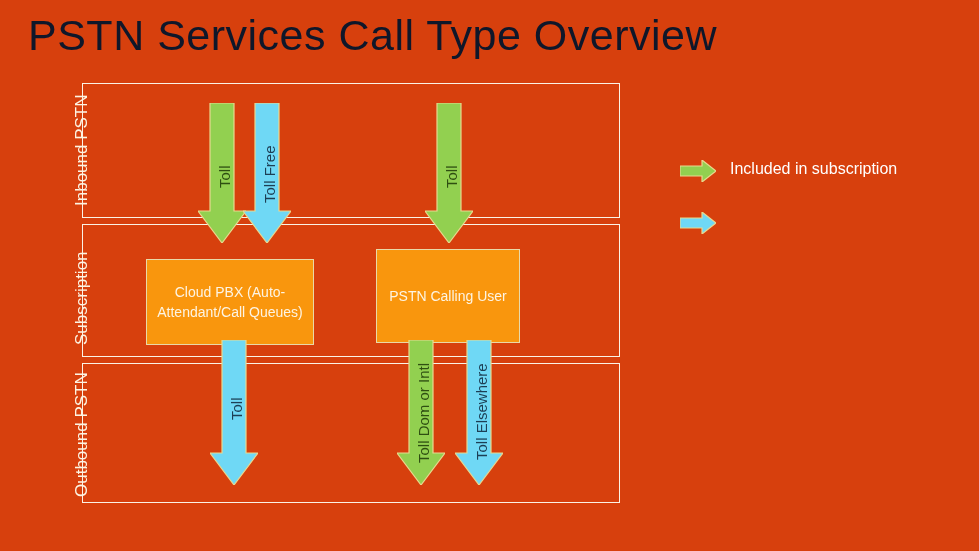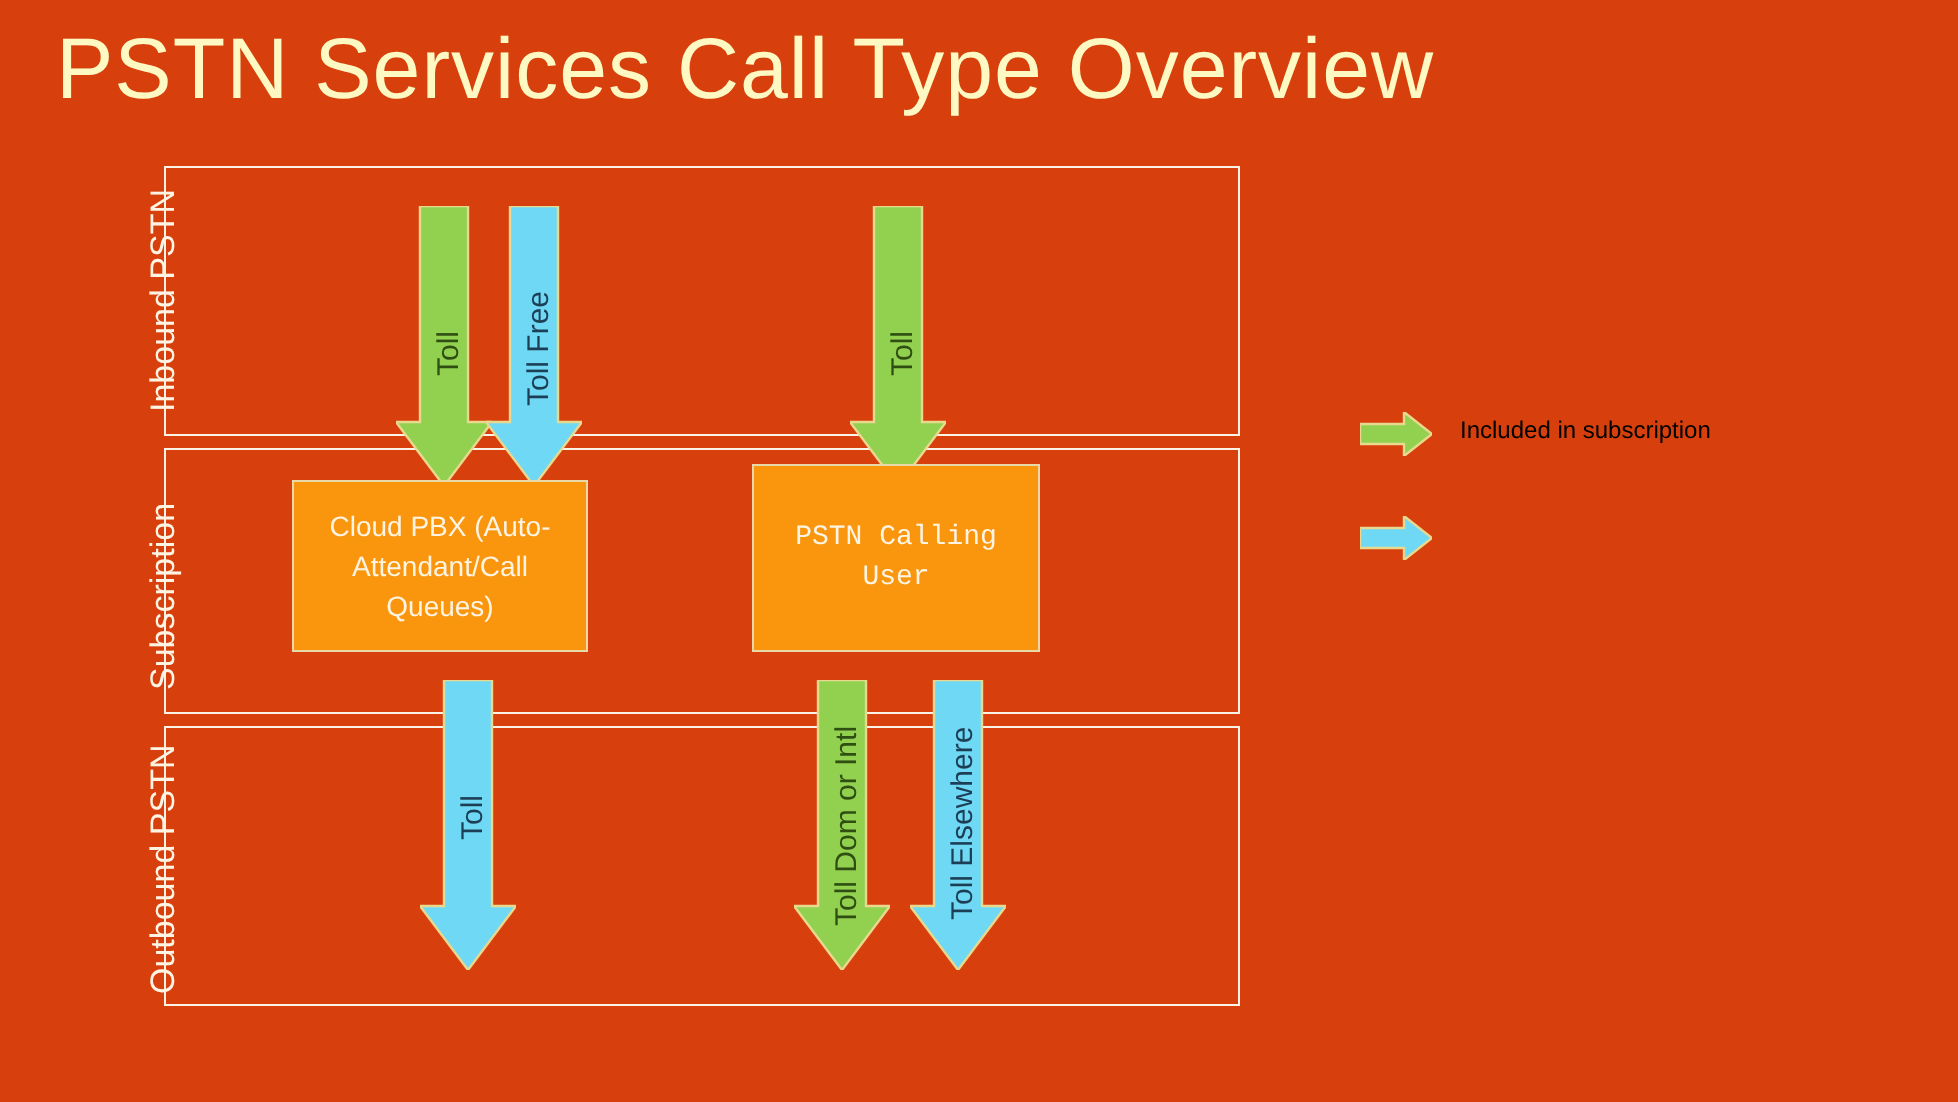--- a/index.html
+++ b/index.html
@@ -24,21 +24,21 @@
     background: #d7400d;
   }
 
   
   #title {
     position: absolute;
     left: 28px;
     top: 8px;
     font-size: 43px;
     line-height: 54px;
-    color: #fef9c3;
+    color: #0f172a;
     font-weight: normal;
     letter-spacing: 0.5px;
     white-space: nowrap;
   }
 
   
   .panel {
     position: absolute;
     border: 1.5px solid #fbf3e6;
     box-sizing: border-box;
@@ -69,22 +69,22 @@
     box-sizing: border-box;
     color: #fdf4e3;
     font-size: 14px;
     line-height: 20px;
     text-align: center;
     display: flex;
     align-items: center;
     justify-content: center;
     padding: 4px 6px;
   }
-  #box-cloud-pbx   { left: 146px; top: 240px; width: 148px; height: 86px; }
-  #box-pstn-user   { left: 376px; top: 232px; width: 144px; height: 94px; font-family: Liberation Mono, monospace; }
+  #box-cloud-pbx   { left: 146px; top: 259px; width: 168px; height: 86px; }
+  #box-pstn-user   { left: 376px; top: 249px; width: 144px; height: 94px; }
 
   
   .arrow-down {
     position: absolute;
   }
   .arrow-down svg { display: block; }
 
   .arrow-text {
     position: absolute;
     transform-origin: 0 0;
@@ -112,24 +112,23 @@
     position: absolute;
     left: 0;
     top: 2px;
     width: 36px;
     height: 22px;
   }
   .legend-arrow svg { display: block; }
   .legend-text {
     display: block;
     margin-left: 50px;
-    color: #000000;
-    font-size: 12px;
+    color: #ffffff;
+    font-size: 16px;
     line-height: 22px;
-    margin-top: 46px;
   }
 </style>
 </head>
 <body>
 
 <div id="slide">
 
   <div id="title">PSTN Services Call Type Overview</div>
 
   <div class="panel" id="panel-inbound"></div>

